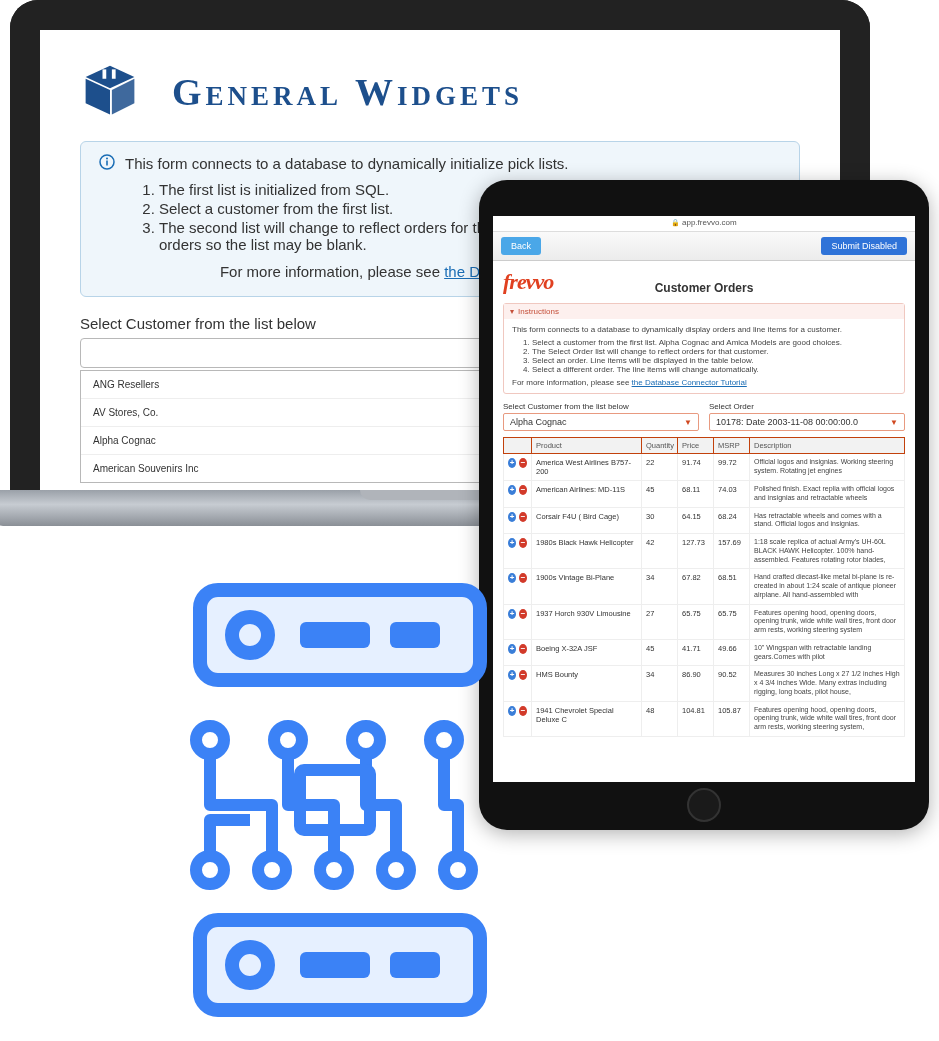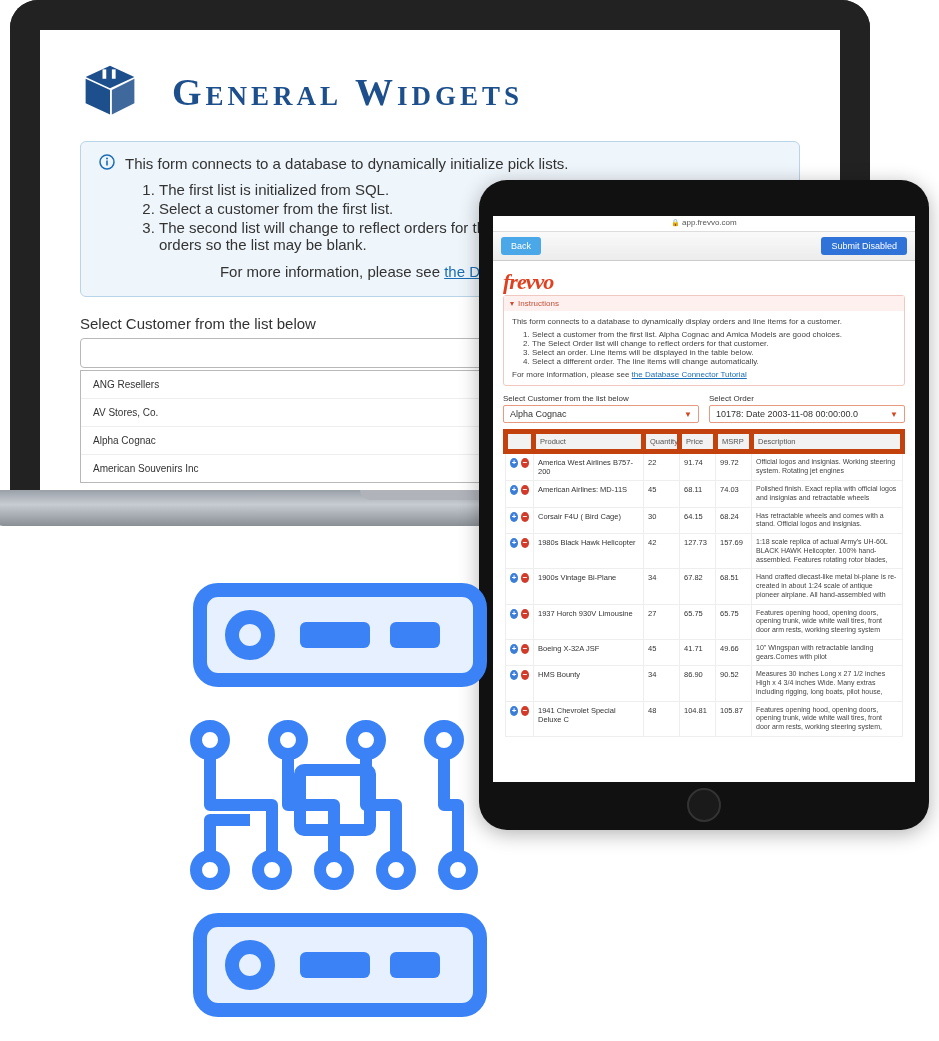--- a/index.html
+++ b/index.html
@@ -49,21 +49,21 @@
   .tab-instr-head { background:#fdf0ee; color:#c5503a; padding:3px 6px; display:flex; align-items:center; gap:4px; cursor:pointer; }
   .tab-instr-body { padding:6px 8px; color:#444; }
   .tab-instr-body ol { margin:4px 0 4px 20px; }
   .tab-instr-body a { color:#1a6db5; text-decoration:underline; }
   .tab-selects { display:flex; gap:10px; margin-bottom:6px; }
   .tab-sel-col { flex:1; }
   .tab-sel-label { font-size:8px; margin-bottom:2px; display:block; }
   .tab-select { border:1px solid #e89a80; background:#fff; border-radius:2px; padding:3px 6px; font-size:9px; display:flex; justify-content:space-between; align-items:center; cursor:pointer; }
   .tab-select .caret { color:#d04820; font-size:8px; }
   .tab-table { width:100%; border-collapse:collapse; font-size:7.5px; table-layout:fixed; }
-  .tab-table th { background:#f2f2f2; border:5px solid #c2410c; padding:3px 4px; text-align:left; font-weight:normal; color:#555; font-size:7.5px; }
+  .tab-table th { background:#f2f2f2; border:1px solid #c2410c; padding:3px 4px; text-align:left; font-weight:normal; color:#555; font-size:7.5px; }
   .tab-table td { border:1px solid #eee; padding:4px 4px; vertical-align:top; }
   .tab-table td.desc { font-size:7px; line-height:1.25; color:#444; }
   .row-icons { display:flex; gap:3px; align-items:center; justify-content:center; }
   .ic-plus, .ic-minus { width:10px; height:10px; border-radius:50%; display:inline-flex; align-items:center; justify-content:center; color:#fff; font-size:8px; font-weight:bold; line-height:1; cursor:pointer; }
   .ic-plus { background:#3a7ed8; }
   .ic-minus { background:#d23a2a; }
 
   
   .server-art { position:absolute; left:140px; top:570px; width:400px; }
 </style>
@@ -151,20 +151,21 @@
       <span class="lock">🔒</span><span>app.frevvo.com</span>
     </div>
 
     <div class="nav-bar">
       <span class="nav-btn back-btn">Back</span>
       <span class="nav-btn submit-btn">Submit Disabled</span>
     </div>
 
     <div class="tab-content">
       <div class="frevvo-logo">frevvo</div>
+      <div class="tab-title">Customer Orders</div>
 
       <div class="tab-instr">
         <div class="tab-instr-head">
           <span>▾</span>
           <span>Instructions</span>
         </div>
         <div class="tab-instr-body">
           <div>This form connects to a database to dynamically display orders and line items for a customer.</div>
           <ol id="tablet-steps">
               <li>Select a customer from the first list. Alpha Cognac and Amica Models are good choices.</li>

